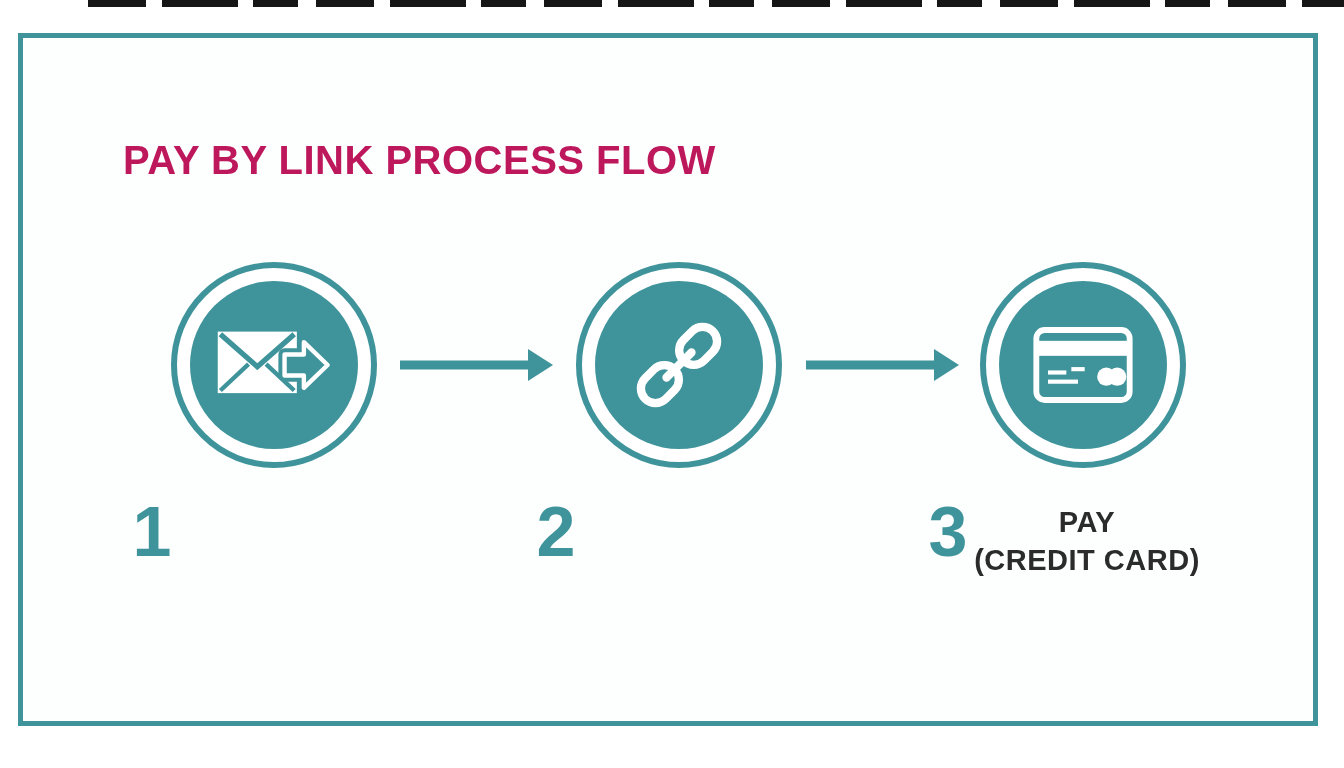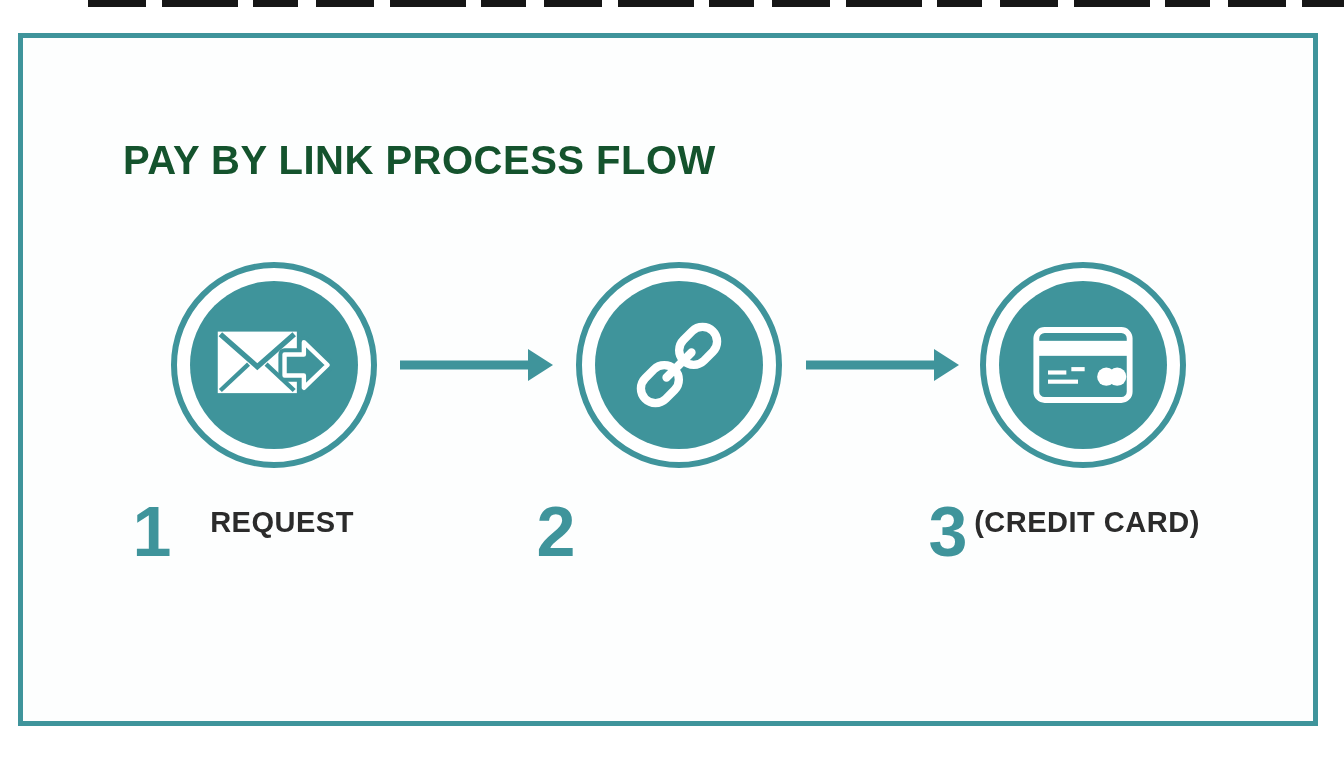--- a/index.html
+++ b/index.html
@@ -31,21 +31,21 @@
     width: 1300px; height: 693px;
     border: 5px solid var(--teal);
     background: var(--bg);
   }
   .page-title {
     position: absolute;
     left: 100px; top: 100px;
     font-size: 40px;
     font-weight: bold;
     letter-spacing: 0.5px;
-    color: #14532d;
+    color: #be185d;
   }
   .circle-outer {
     position: absolute;
     width: 206px; height: 206px;
     border: 6px solid var(--teal);
     border-radius: 50%;
     background: #ffffff;
     display: flex; align-items: center; justify-content: center;
     top: 262px;
   }
@@ -148,19 +148,19 @@
       <circle cx="101" cy="60" r="11" fill="#ffffff"></circle>
     </svg>
   </div>
 </div>
 
 <div class="step-number n1">1</div>
 <div class="step-number n2">2</div>
 <div class="step-number n3">3</div>
 
 <div class="step-label l1">
-  <div>REQUEST</div>
 </div>
 <div class="step-label l2">
 </div>
 <div class="step-label l3">
+  <div>PAY</div>
   <div>(CREDIT CARD)</div>
 </div>
 
 </body></html>

